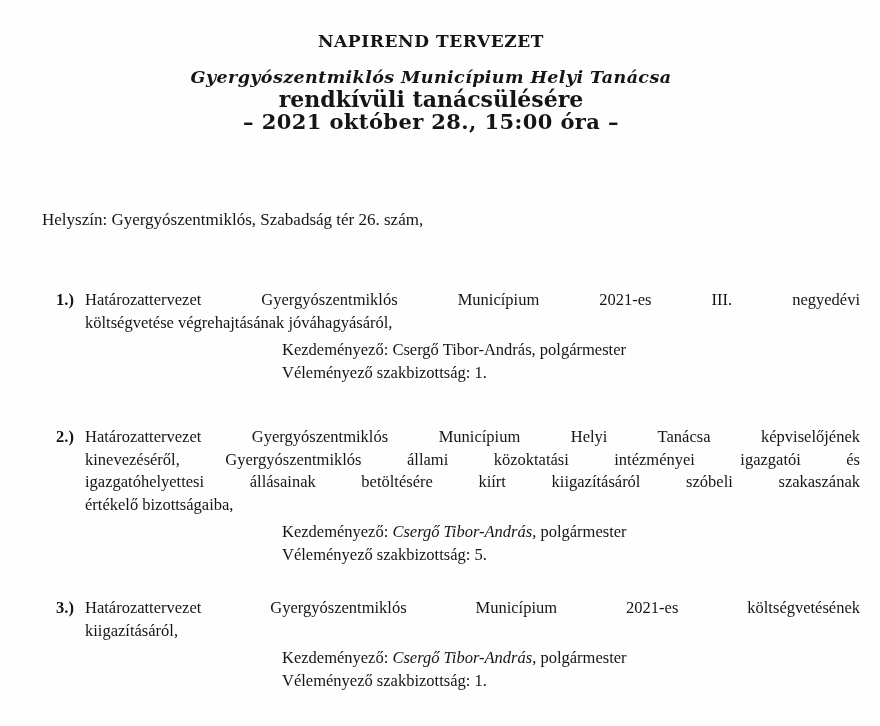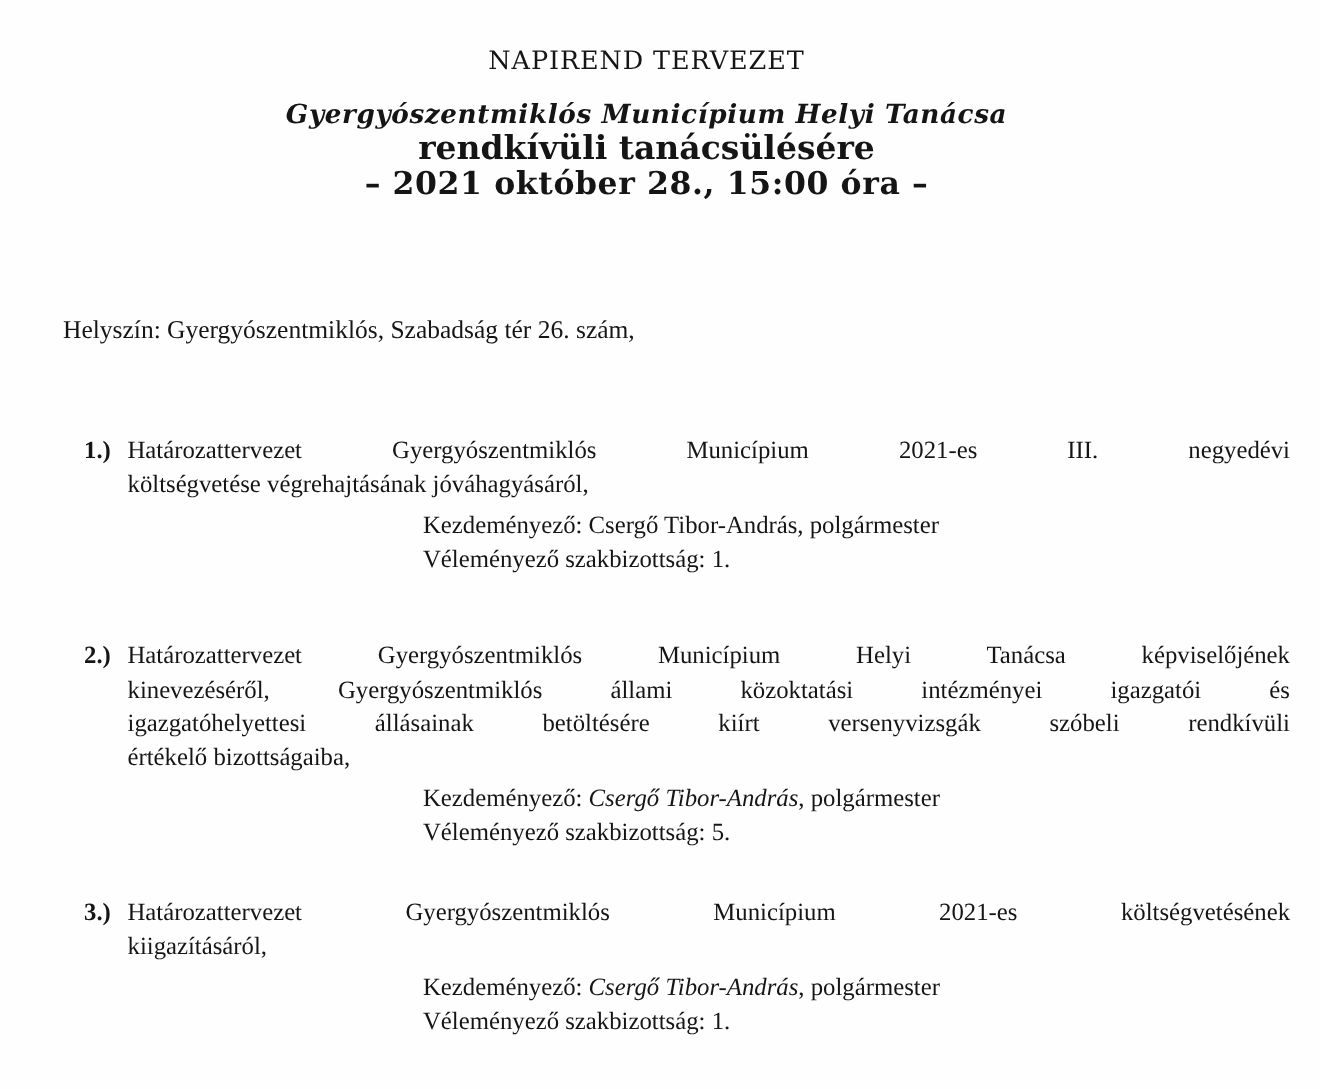--- a/index.html
+++ b/index.html
@@ -18,21 +18,21 @@
 
   
   .doc-header {
     width: 862px;          
     padding-top: 31px;
     text-align: center;
     font-family: "DejaVu Serif", "Liberation Serif", serif;
   }
   .doc-title {
     font-size: 17px;
-    font-weight: normal;
+    font-weight: bold;
     letter-spacing: 0.6px;
     line-height: 20px;
   }
   .doc-council {
     margin-top: 15px;
     font-size: 17.5px;
     font-weight: bold;
     font-style: italic;
     letter-spacing: 0.4px;
     line-height: 22px;
@@ -117,21 +117,21 @@
           <div class="meta-line">Véleményező szakbizottság: 1.</div>
         </div>
       </div>
     </div>
 
     <div class="agenda-item gap-lg">
       <div class="item-number">2.)</div>
       <div class="item-content">
         <div class="body-line jline">Határozattervezet Gyergyószentmiklós Municípium Helyi Tanácsa képviselőjének</div>
         <div class="body-line jline">kinevezéséről, Gyergyószentmiklós állami közoktatási intézményei igazgatói és</div>
-        <div class="body-line jline">igazgatóhelyettesi állásainak betöltésére kiírt versenyvizsgák szóbeli rendkívüli</div>
+        <div class="body-line jline">igazgatóhelyettesi állásainak betöltésére kiírt kiigazításáról szóbeli szakaszának</div>
         <div class="body-line">értékelő bizottságaiba,</div>
         <div class="item-meta">
           <div class="meta-line"><span>Kezdeményező:</span> <span class="name-italic">Csergő Tibor-András</span><span>, polgármester</span></div>
           <div class="meta-line">Véleményező szakbizottság: 5.</div>
         </div>
       </div>
     </div>
 
     <div class="agenda-item gap-md">
       <div class="item-number">3.)</div>

